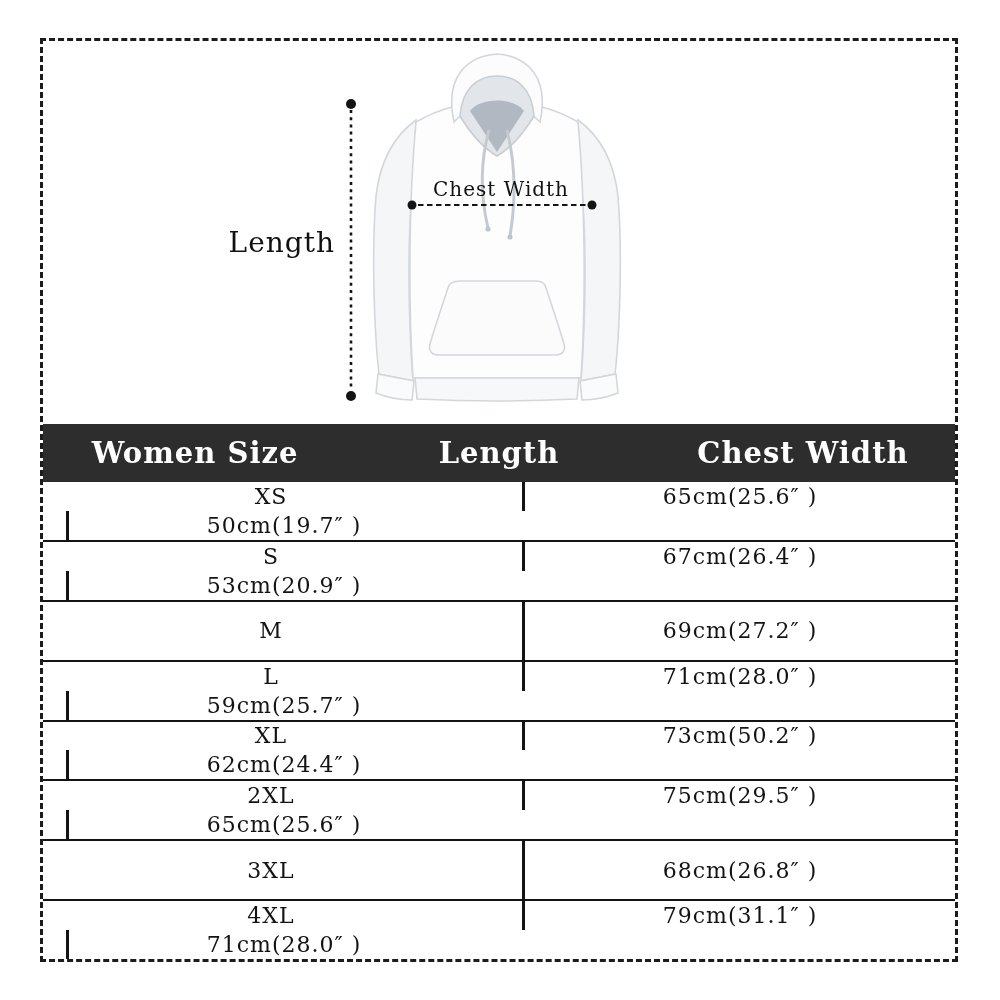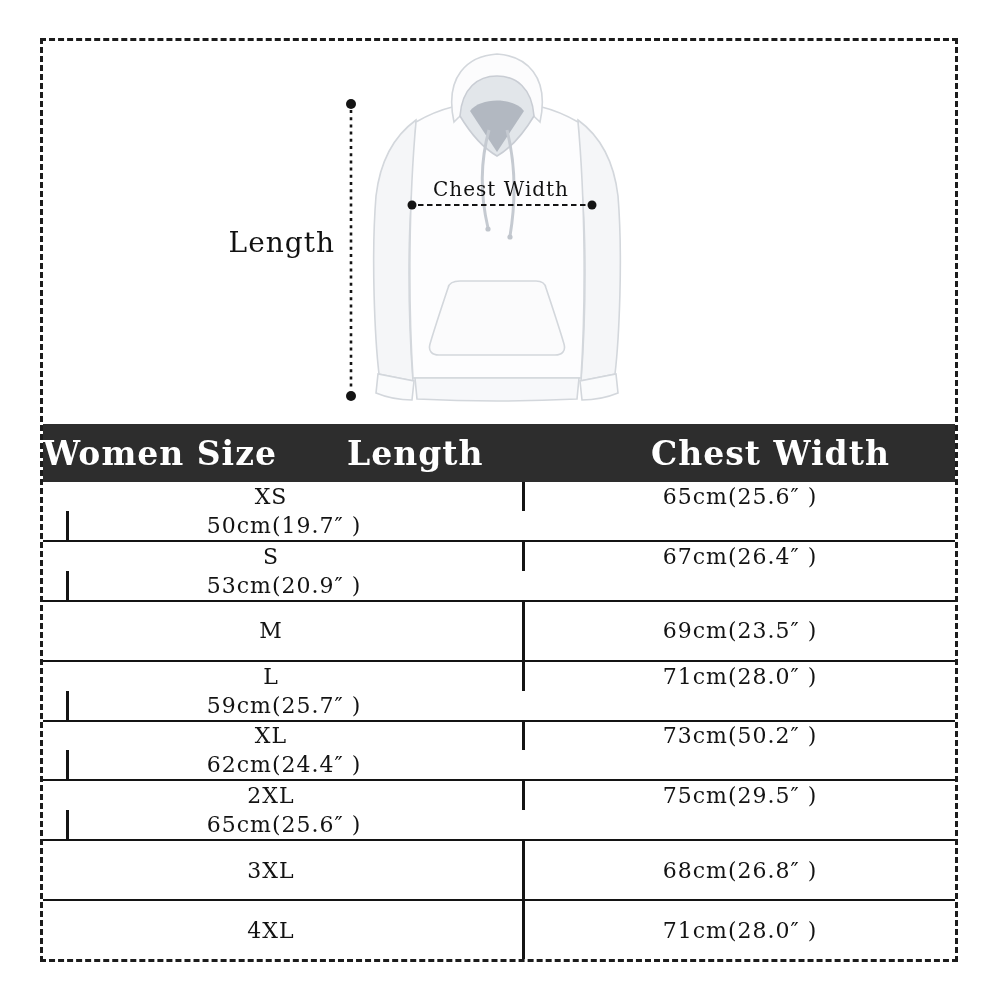--- a/index.html
+++ b/index.html
@@ -34,21 +34,21 @@
   
   .size-table{
     position:absolute;left:0;right:0;top:383px;bottom:0;
     display:flex;flex-direction:column;
   }
   .thead{
     height:58px;flex:0 0 58px;background:#2d2d2d;
     display:grid;grid-template-columns:1fr 1fr 1fr;align-items:center;
   }
   .th{
-    color:#ffffff;font-weight:bold;font-size:33px;text-align:left;
+    color:#ffffff;font-weight:bold;font-size:29px;text-align:center;
     letter-spacing:1px;
   }
   .tbody{flex:1;display:flex;flex-direction:column;background:#ffffff;}
   .trow{
     flex:1;display:grid;grid-template-columns:1fr 1fr;align-items:center;
   }
   .trow + .trow{border-top:2px solid #141414;}
   .td{
     font-size:22px;text-align:center;letter-spacing:1px;color:#131313;
     align-self:stretch;display:flex;align-items:center;justify-content:center;
@@ -116,21 +116,21 @@
           <div class="td c2">65cm(25.6″ )</div>
           <div class="td c3">50cm(19.7″ )</div>
         </div>
         <div class="trow">
           <div class="td c1">S</div>
           <div class="td c2">67cm(26.4″ )</div>
           <div class="td c3">53cm(20.9″ )</div>
         </div>
         <div class="trow">
           <div class="td c1">M</div>
-          <div class="td c2">69cm(23.5″ )</div>
+          <div class="td c2">69cm(27.2″ )</div>
         </div>
         <div class="trow">
           <div class="td c1">L</div>
           <div class="td c2">71cm(28.0″ )</div>
           <div class="td c3">59cm(25.7″ )</div>
         </div>
         <div class="trow">
           <div class="td c1">XL</div>
           <div class="td c2">73cm(50.2″ )</div>
           <div class="td c3">62cm(24.4″ )</div>
@@ -139,19 +139,20 @@
           <div class="td c1">2XL</div>
           <div class="td c2">75cm(29.5″ )</div>
           <div class="td c3">65cm(25.6″ )</div>
         </div>
         <div class="trow">
           <div class="td c1">3XL</div>
           <div class="td c3">68cm(26.8″ )</div>
         </div>
         <div class="trow">
           <div class="td c1">4XL</div>
+          <div class="td c2">79cm(31.1″ )</div>
           <div class="td c3">71cm(28.0″ )</div>
         </div>
       </div>
     </div>
   </div>
 
 </div>
 
 </body></html>

